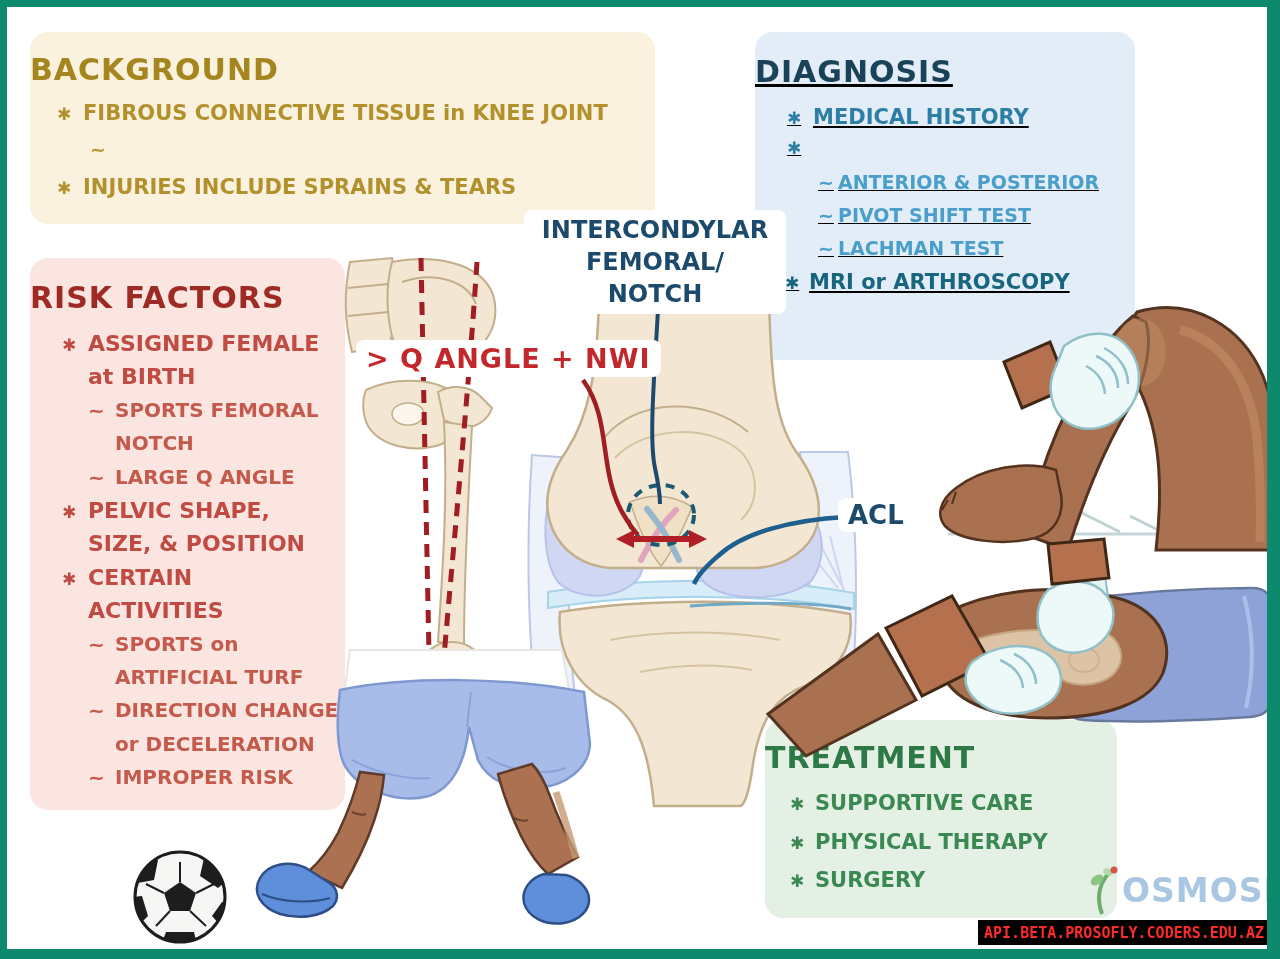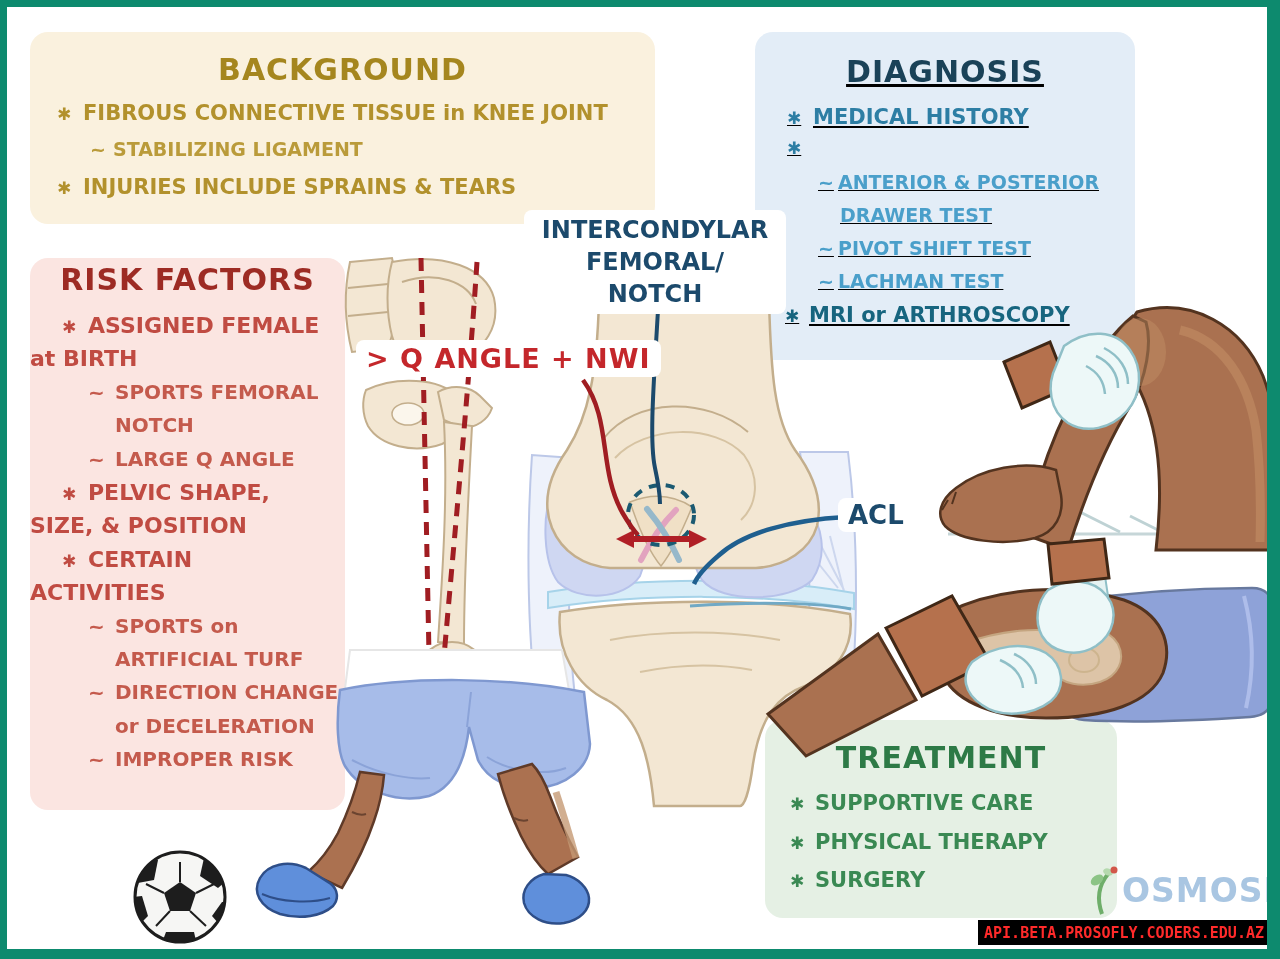--- a/index.html
+++ b/index.html
@@ -5,21 +5,21 @@
   html,body { margin:0; padding:0; background:#fff; }
   .canvas {
     position:relative; width:1280px; height:959px; background:#ffffff;
     overflow:hidden; font-family:"DejaVu Sans", sans-serif; font-weight:bold;
   }
   .frame {
     position:absolute; inset:0; z-index:50; pointer-events:none;
     border:7px solid #0d8a6e; border-right-width:13px; border-bottom-width:10px;
   }
   .box { position:absolute; border-radius:18px; z-index:1; }
-  .box-title { text-align:center; letter-spacing:1px; font-size:30px; }
+  .box-title { letter-spacing:1px; font-size:30px; }
   .rows { }
   .row { display:flex; align-items:baseline; }
   .row .bu { flex:none; text-align:left; }
 
   
   .bg-box { left:30px; top:32px; width:625px; height:192px; background:#faf1de; }
   .bg-box .box-title { margin-top:20px; color:#a5861e; }
   .bg-box .rows { margin-top:14px; font-size:21px; color:#b2912c; }
   .bg-box .row { height:37px; }
   .bg-box .row.main { padding-left:27px; } .bg-box .row.main .bu { width:26px; font-size:17px; }
@@ -30,25 +30,25 @@
   .dx-box .box-title { margin-top:22px; color:#1a4258; }
   .dx-box .rows { margin-top:16px; font-size:21px; }
   .dx-box .row { height:33px; }
   .dx-box .row.main { padding-left:32px; color:#2d7ea4; } .dx-box .row.main .bu { width:26px; font-size:17px; }
   .dx-box .row.sub  { padding-left:63px; font-size:19px; color:#4a9fca; } .dx-box .row.sub .bu { width:20px; }
   .dx-box .row.cont { padding-left:85px; font-size:19px; color:#4a9fca; }
   .dx-box .row.emph { padding-left:30px; color:#17657f; } .dx-box .row.emph .bu { width:24px; font-size:17px; }
 
   
   .rf-box { left:30px; top:258px; width:315px; height:552px; background:#fbe5e1; }
-  .rf-box .box-title { margin-top:4px; color:#9d2b24; }
+  .rf-box .box-title { margin-top:22px; color:#9d2b24; }
   .rf-box .rows { margin-top:16px; font-size:22px; color:#c04b42; }
   .rf-box .row { height:33.4px; }
   .rf-box .row.main { padding-left:32px; } .rf-box .row.main .bu { width:26px; font-size:17px; }
-  .rf-box .row.mcont { }
+  .rf-box .row.mcont { padding-left:58px; }
   .rf-box .row.sub  { padding-left:58px; font-size:20px; color:#c45a4c; } .rf-box .row.sub .bu { width:27px; }
   .rf-box .row.scont { padding-left:85px; font-size:20px; color:#c45a4c; }
 
   
   .tx-box { left:765px; top:720px; width:352px; height:198px; background:#e5f0e4; }
   .tx-box .box-title { margin-top:20px; color:#2d7a46; }
   .tx-box .rows { margin-top:16px; font-size:21px; color:#3a8953; }
   .tx-box .row { height:38.5px; }
   .tx-box .row.main { padding-left:25px; } .tx-box .row.main .bu { width:25px; font-size:17px; }
 
@@ -78,21 +78,20 @@
 
   <section class="box bg-box">
     <div class="box-title">BACKGROUND</div>
     <div class="rows">
       <div class="row main">
           <span class="bu">✱</span>
           <span>FIBROUS CONNECTIVE TISSUE in KNEE JOINT</span>
         </div>
       <div class="row sub">
           <span class="bu">~</span>
-          <span>STABILIZING LIGAMENT</span>
         </div>
       <div class="row main">
           <span class="bu">✱</span>
           <span>INJURIES INCLUDE SPRAINS &amp; TEARS</span>
         </div>
     </div>
   </section>
 
   <section class="box dx-box">
     <div class="box-title">DIAGNOSIS</div>
@@ -100,23 +99,20 @@
       <div class="row main">
           <span class="bu">✱</span>
           <span>MEDICAL HISTORY</span>
         </div>
       <div class="row main">
           <span class="bu">✱</span>
         </div>
       <div class="row sub">
           <span class="bu">~</span>
           <span>ANTERIOR &amp; POSTERIOR</span>
-        </div>
-      <div class="row cont">
-          <span>DRAWER TEST</span>
         </div>
       <div class="row sub">
           <span class="bu">~</span>
           <span>PIVOT SHIFT TEST</span>
         </div>
       <div class="row sub">
           <span class="bu">~</span>
           <span>LACHMAN TEST</span>
         </div>
       <div class="row emph">

